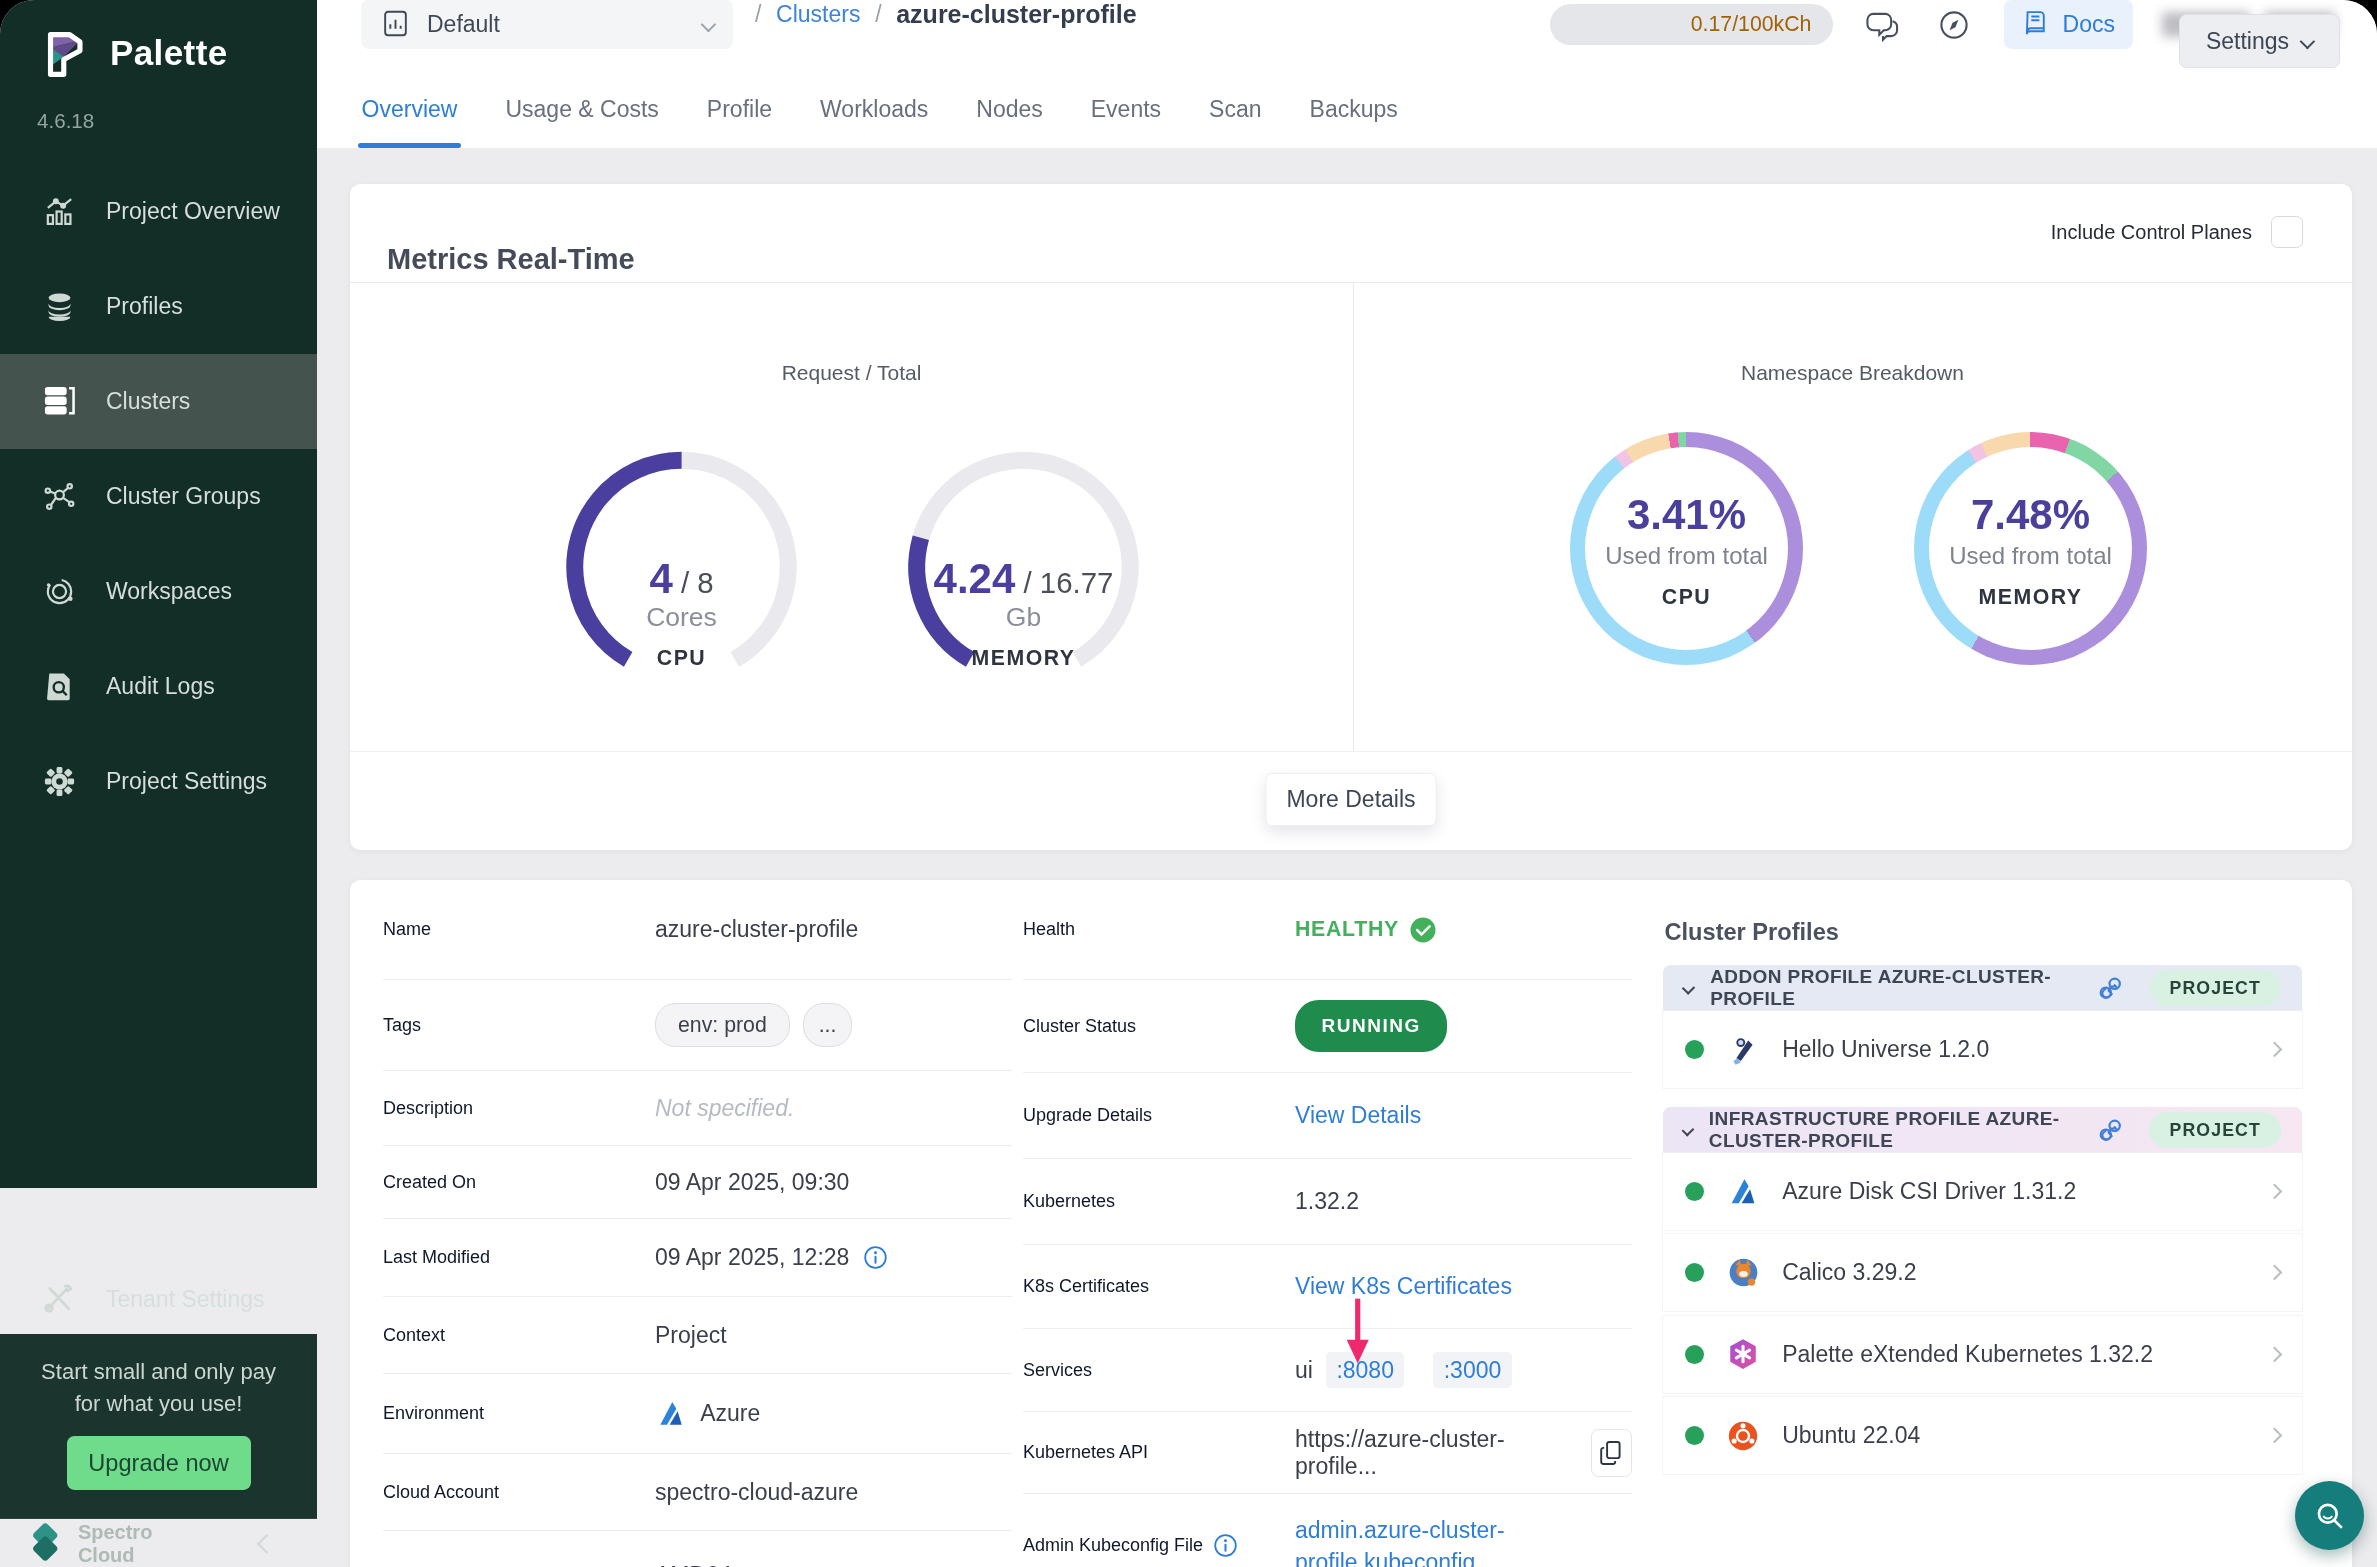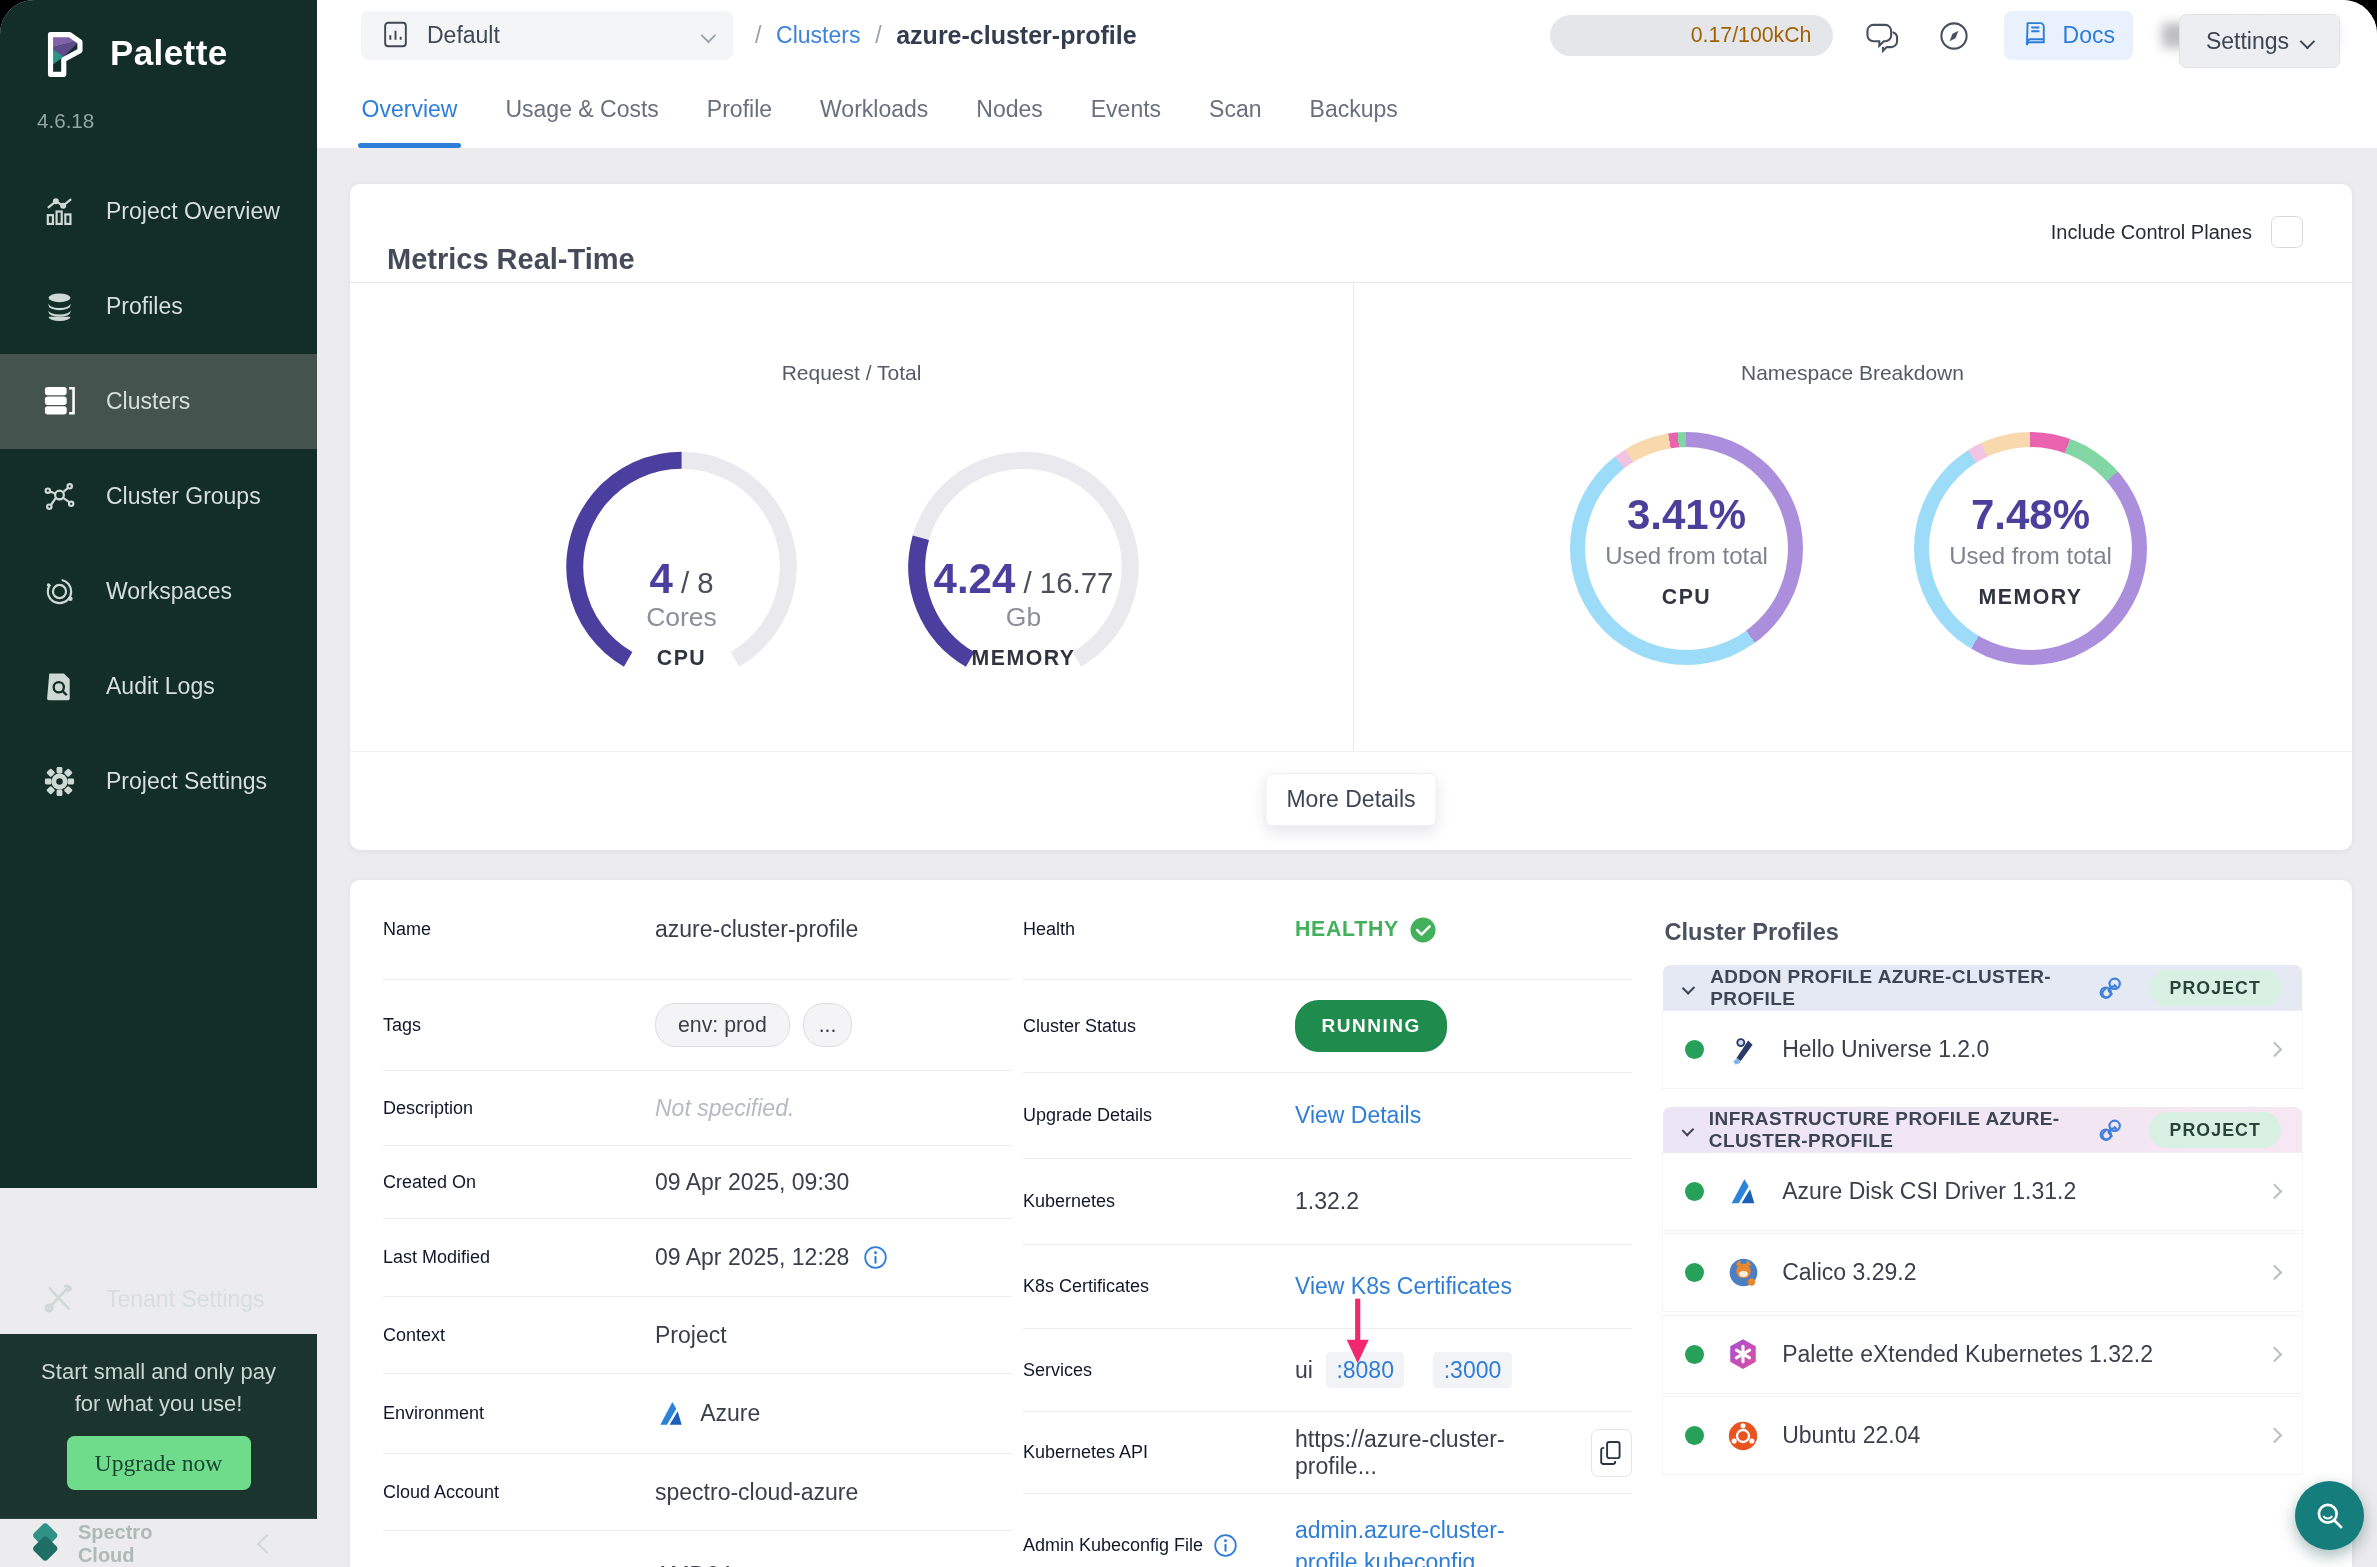--- a/index.html
+++ b/index.html
@@ -13,28 +13,28 @@
   .version{position:absolute;left:37px;top:109px;font-size:20.6px;color:#93a69f;}
   .nav{position:absolute;left:0;top:164px;width:317px;}
   .nav-item{height:95px;display:flex;align-items:center;gap:28px;padding-left:41px;font-size:23px;color:#d6dfdb;cursor:pointer;}
   .nav-item.active{background:#44534d;}
   .nav-item .nicon{width:37px;height:37px;flex:0 0 37px;display:flex;align-items:center;justify-content:center;}
   .tenant-item{position:absolute;top:1251px;left:0;width:317px;height:96px;display:flex;align-items:center;gap:28px;padding-left:41px;font-size:23px;color:#d6dfdb;box-sizing:border-box;cursor:pointer;}
   .tenant-item .nicon{width:37px;height:37px;}
   .promo{position:absolute;left:0;top:1334px;width:317px;height:184px;background:#1b342d;text-align:center;}
   .promo-line{font-size:22px;color:#ccd7d2;line-height:32px;margin:0;}
   .promo-line.first{margin-top:22px;}
-  .upgrade-btn{margin-top:16px;width:184px;height:54px;background:#6fdc8c;color:#1c4631;font-size:23.6px;border:none;border-radius:7.4px;font-family:Liberation Serif, serif;cursor:pointer;}
+  .upgrade-btn{margin-top:16px;width:184px;height:54px;background:#6fdc8c;color:#1c4631;font-size:23.6px;border:none;border-radius:7.4px;font-family:Liberation Sans, sans-serif;cursor:pointer;}
   .side-footer{position:absolute;left:0;top:1518px;width:317px;height:49px;border-top:1.5px solid #2b453d;display:flex;align-items:center;}
   .sf-logo{margin-left:20.6px;width:47px;height:47px;}
   .sf-brand{margin-left:10.3px;font-size:20px;font-weight:700;color:#aebbb5;line-height:23px;}
   .sf-collapse{margin-left:auto;margin-right:43px;width:11.8px;height:11.8px;border:solid #cfd8d4;border-width:0 2.9px 2.9px 0;transform:rotate(135deg);}
 
   
-  .topbar{position:absolute;left:317px;top:0;width:2061px;height:71px;background:#fff;display:flex;align-items:center;}
+  .topbar{position:absolute;left:317px;top:0;width:2061px;height:71px;background:#fff;display:flex;align-items:flex-start;}
   .proj-select{margin-left:44px;width:372px;height:49px;background:#f4f5f7;border-radius:7.4px;display:flex;align-items:center;padding:0 19px;box-sizing:border-box;gap:16px;cursor:pointer;}
   .proj-select .plabel{font-size:23px;color:#3f4854;}
   .chev{display:inline-block;border:solid #9aa2ad;border-width:0 2.2px 2.2px 0;width:8.8px;height:8.8px;}
   .chev.down{transform:rotate(45deg);}
   .proj-select .chev{margin-left:auto;}
   .breadcrumb{display:flex;align-items:center;gap:14.7px;margin-left:22px;font-size:23px;}
   .bc-sep{color:#98a0ac;}
   .bc-link{color:#3c83dc;cursor:pointer;}
   .bc-current{color:#333d4e;font-weight:700;font-size:25px;}
   .topbar-right{margin-left:auto;display:flex;align-items:center;gap:29.4px;margin-right:32px;}

